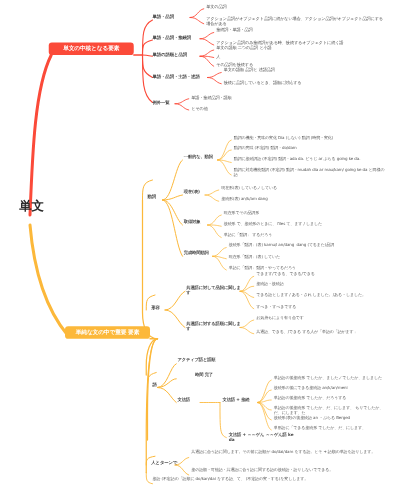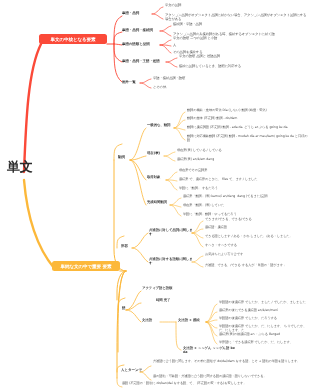--- a/index.html
+++ b/index.html
@@ -14,26 +14,26 @@
   .wrap{position:absolute;left:0;top:0;width:310px;height:391px;}
 
   .node{
     position:absolute;
     white-space:pre-wrap;
     line-height:1.12;
     letter-spacing:-0.02em;
   }
   
   .root{
-    font-size:13px;
+    font-size:10px;
     color:#2b2b2b;
     font-weight:600;
     left:7px;top:160px;
     width:28px;
-    text-align:left;
+    text-align:right;
   }
   
   .pill{
     position:absolute;
     color:#ffffff;
     font-size:4.6px;
     font-weight:700;
     border-radius:2.5px;
     padding:2.5px 4px;
     text-align:center;

